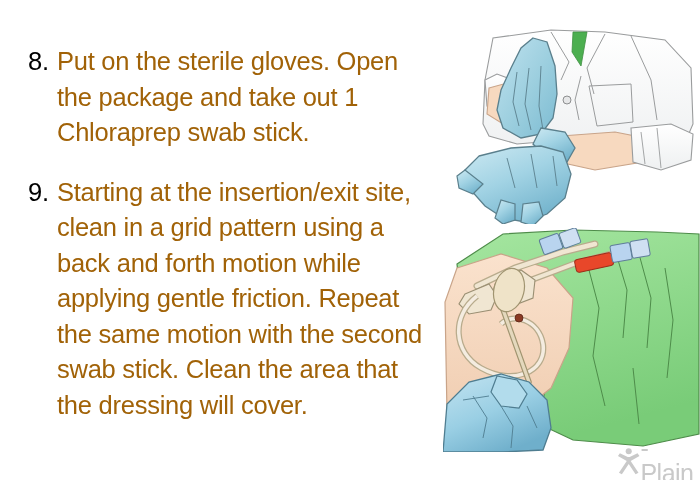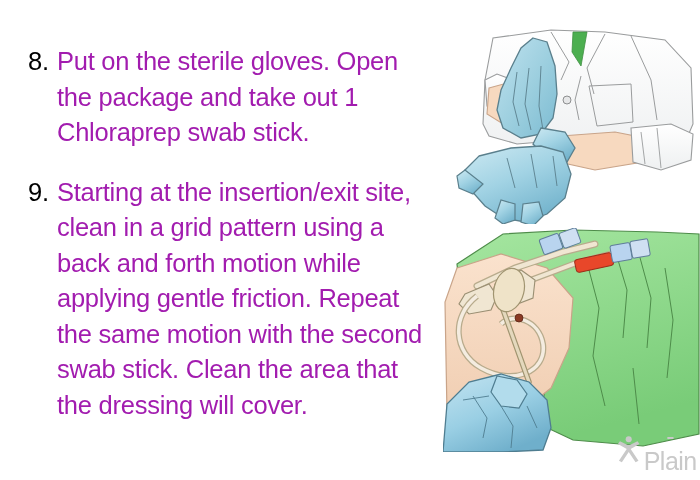--- a/index.html
+++ b/index.html
@@ -39,21 +39,21 @@
     font-size: 25.5px;
     line-height: 35.5px;
     color: #000000;
     font-weight: 400;
     letter-spacing: -0.1px;
   }
   .step-text {
     flex: 1 1 auto;
     font-size: 25.5px;
     line-height: 35.5px;
-    color: #a21caf;
+    color: #a16207;
     font-weight: 400;
     letter-spacing: -0.25px;
     white-space: pre-line;
   }
 
   
   .illustration {
     position: absolute;
     overflow: hidden;
   }
@@ -72,26 +72,25 @@
   .illustration svg {
     display: block;
     width: 100%;
     height: 100%;
   }
 
   
   #brand-logo {
     position: absolute;
     left: 616px;
-    top: 432px;
+    top: 444px;
     width: 84px;
     height: 34px;
     display: flex;
     align-items: center;
-    text-align: center;
   }
   #brand-logo svg {
     display: block;
   }
   .logo-text {
     font-size: 25px;
     color: #c9c9c9;
     letter-spacing: -0.5px;
     line-height: 1;
     margin-left: -1px;

